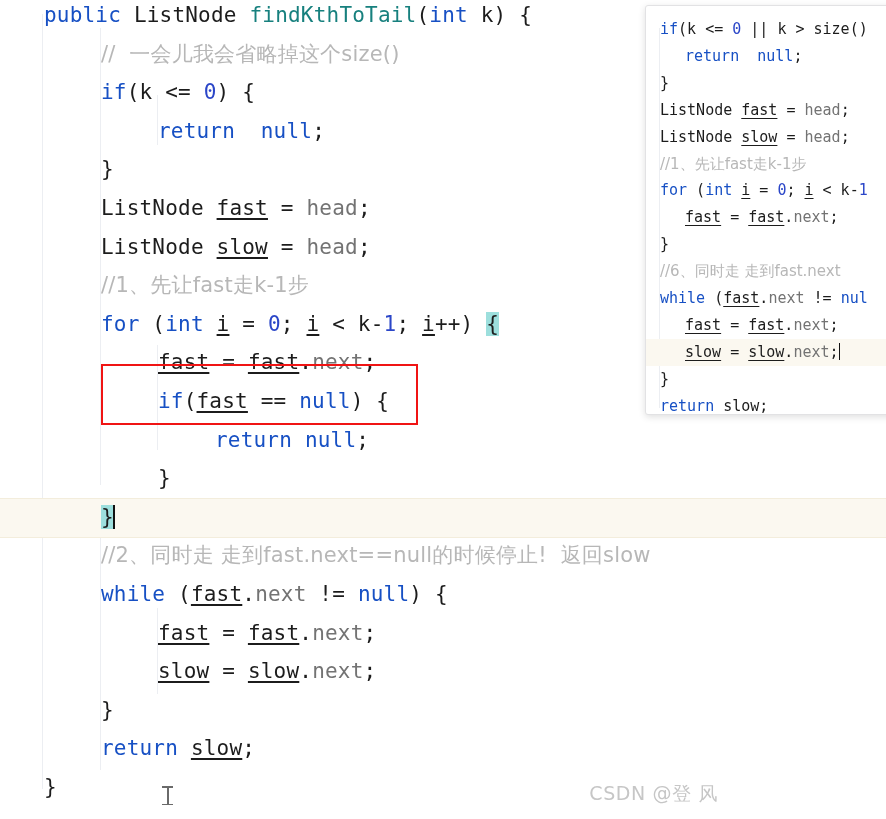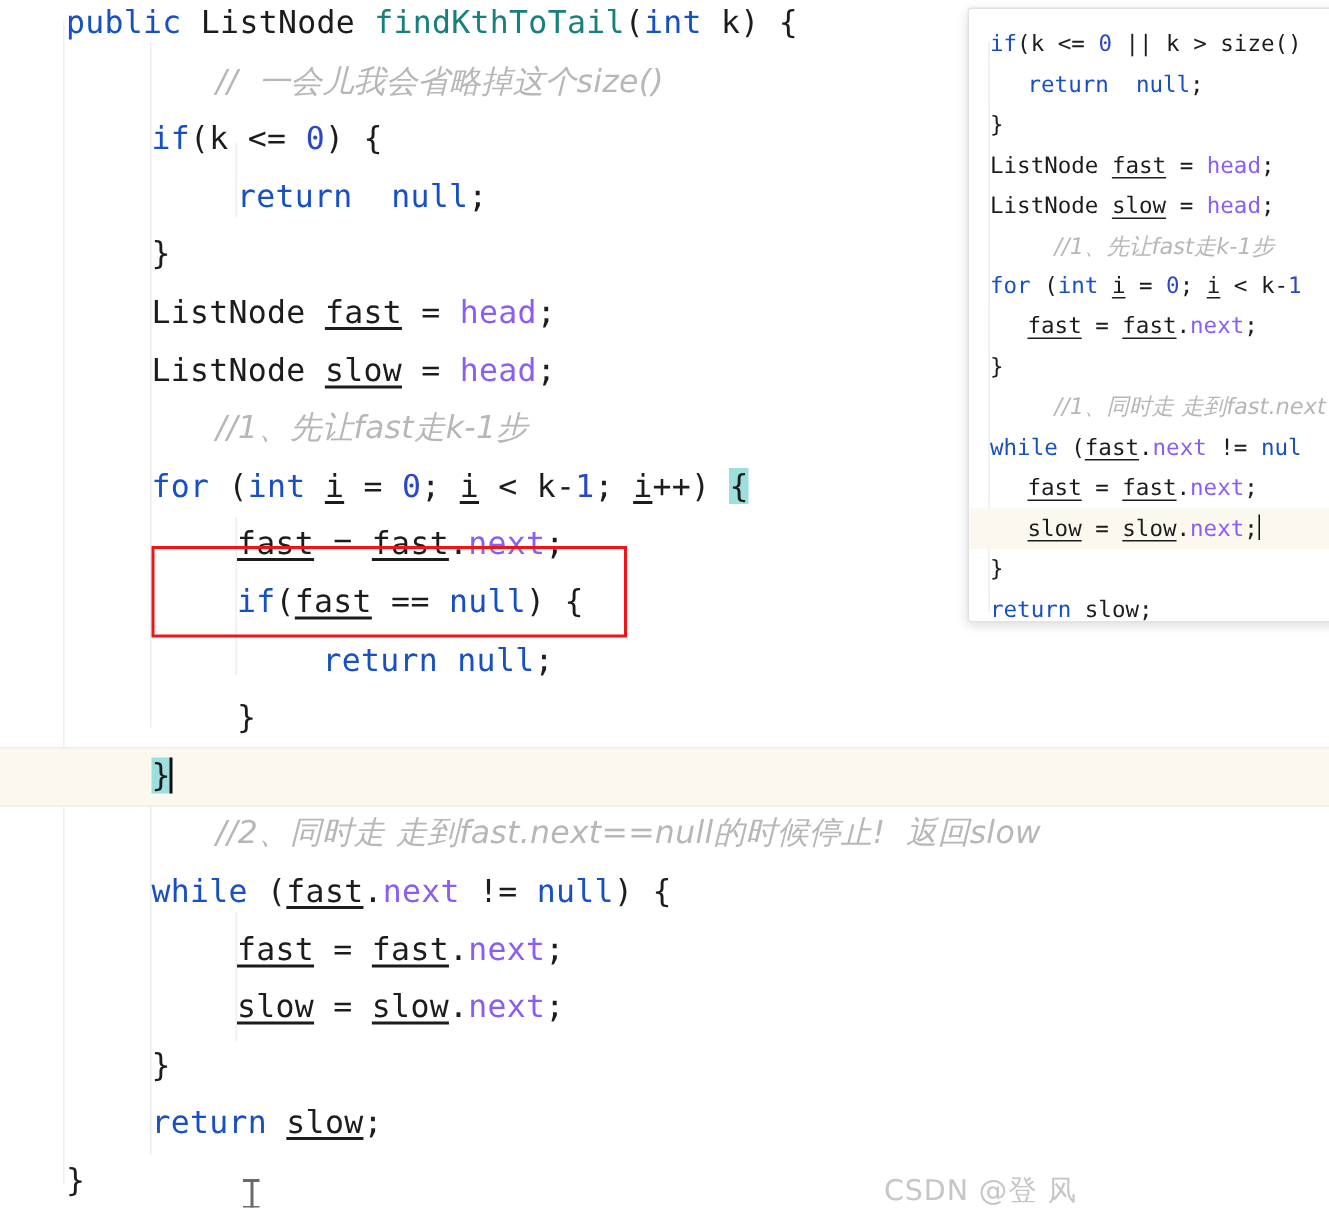--- a/index.html
+++ b/index.html
@@ -64,23 +64,23 @@
     white-space: pre;
     font-size: 21px;
     letter-spacing: 0.2px;
     color: #24292e;
   }
 
   
   .kw     { color: #1750c4; }
   .num    { color: #2b46c8; }
   .fn     { color: #17807e; }
-  .fld    { color: #8b5cf6; }
+  .fld    { color: #737373; }
   .plain  { color: #1c1c1c; }
-  .cmt    { color: #b7b7b7; font-style: italic; font-family: "DejaVu Sans", "Liberation Sans", sans-serif; margin-left: 43px; }
+  .cmt    { color: #b7b7b7; font-family: "DejaVu Sans", "Liberation Sans", sans-serif; }
   .var    { color: #1c1c1c; text-decoration: underline; text-underline-offset: 3px; }
   .brace-hl {
     background: #9ddfdd;
     color: #1c1c1c;
   }
 
   
   .caret {
     display: inline-block;
     width: 2px;
@@ -250,21 +250,21 @@
     <div id="popup-lines">
         <div class="pline" style="top: 10px; padding-left: 14px;"><span class="kw">if</span><span class="plain">(k &lt;= </span><span class="num">0</span><span class="plain"> || k &gt; size()</span></div>
         <div class="pline" style="top: 36.9px; padding-left: 39px;"><span class="kw">return</span><span class="plain">  </span><span class="kw">null</span><span class="plain">;</span></div>
         <div class="pline" style="top: 63.8px; padding-left: 14px;"><span class="plain">}</span></div>
         <div class="pline" style="top: 90.7px; padding-left: 14px;"><span class="plain">ListNode </span><span class="var">fast</span><span class="plain"> = </span><span class="fld">head</span><span class="plain">;</span></div>
         <div class="pline" style="top: 117.6px; padding-left: 14px;"><span class="plain">ListNode </span><span class="var">slow</span><span class="plain"> = </span><span class="fld">head</span><span class="plain">;</span></div>
         <div class="pline" style="top: 144.5px; padding-left: 14px;"><span class="cmt">//1、先让fast走k-1步</span></div>
         <div class="pline" style="top: 171.4px; padding-left: 14px;"><span class="kw">for</span><span class="plain"> (</span><span class="kw">int</span><span class="plain"> </span><span class="var">i</span><span class="plain"> = </span><span class="num">0</span><span class="plain">; </span><span class="var">i</span><span class="plain"> &lt; k-</span><span class="num">1</span></div>
         <div class="pline" style="top: 198.3px; padding-left: 39px;"><span class="var">fast</span><span class="plain"> = </span><span class="var">fast</span><span class="plain">.</span><span class="fld">next</span><span class="plain">;</span></div>
         <div class="pline" style="top: 225.2px; padding-left: 14px;"><span class="plain">}</span></div>
-        <div class="pline" style="top: 252.1px; padding-left: 14px;"><span class="cmt">//1、同时走 走到fast.next</span></div>
+        <div class="pline" style="top: 252.1px; padding-left: 14px;"><span class="cmt">//6、同时走 走到fast.next</span></div>
         <div class="pline" style="top: 279px; padding-left: 14px;"><span class="kw">while</span><span class="plain"> (</span><span class="var">fast</span><span class="plain">.</span><span class="fld">next</span><span class="plain"> != </span><span class="kw">nul</span></div>
         <div class="pline" style="top: 305.9px; padding-left: 39px;"><span class="var">fast</span><span class="plain"> = </span><span class="var">fast</span><span class="plain">.</span><span class="fld">next</span><span class="plain">;</span></div>
         <div class="pcur" style="top: 332.8px; height: 27px;"></div>
         <div class="pline" style="top: 332.8px; padding-left: 39px;"><span class="var">slow</span><span class="plain"> = </span><span class="var">slow</span><span class="plain">.</span><span class="fld">next</span><span class="plain">;</span><span class="pcaret"></span></div>
         <div class="pline" style="top: 359.7px; padding-left: 14px;"><span class="plain">}</span></div>
         <div class="pline" style="top: 386.6px; padding-left: 14px;"><span class="kw">return</span><span class="plain"> </span><span class="var">slow</span><span class="plain">;</span></div>
       </div>
   </div>
 
 </div>

